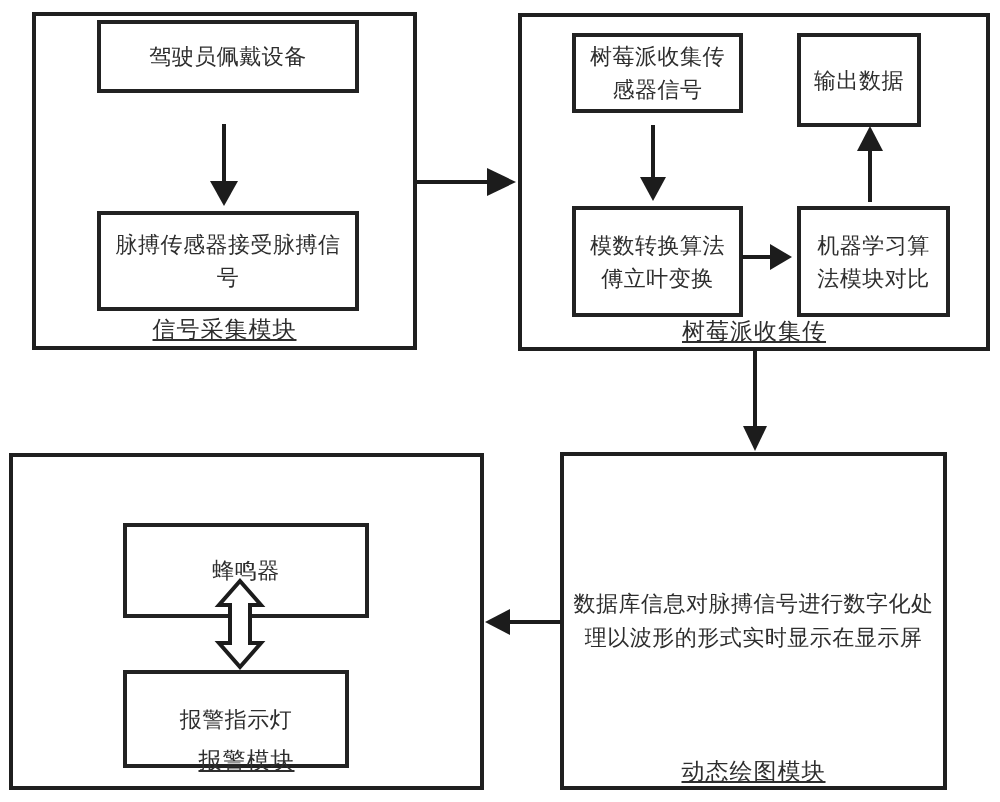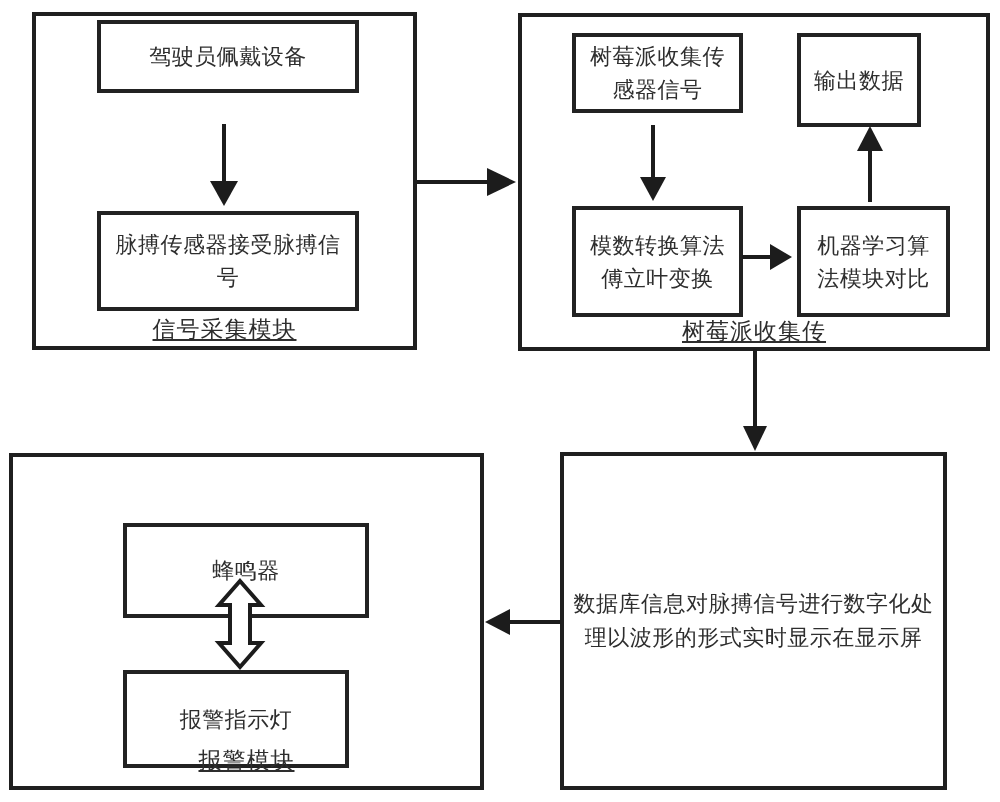--- a/index.html
+++ b/index.html
@@ -134,20 +134,21 @@
     </div>
     <div class="node" id="node-indicator">
       <span>报警指示灯</span>
     </div>
     <div class="module-label" id="label-alarm">报警模块</div>
   </div>
 
   <div class="module" id="mod-drawing">
     <div class="desc-node">数据库信息对脉搏信号进行数字化处
 理以波形的形式实时显示在显示屏</div>
+    <div class="module-label" id="label-drawing">动态绘图模块</div>
   </div>
 
   <svg class="arrow-layer" viewBox="0 0 1000 802" xmlns="http://www.w3.org/2000/svg">
     <g>
       <line class="arrow-line" x1="224" y1="124" x2="224" y2="184"></line>
       <polygon class="arrow-head" points="210,181 238,181 224,206"></polygon>
     </g>
     <g>
       <line class="arrow-line" x1="417" y1="182" x2="490" y2="182"></line>
       <polygon class="arrow-head" points="487,168 487,196 516,182"></polygon>

